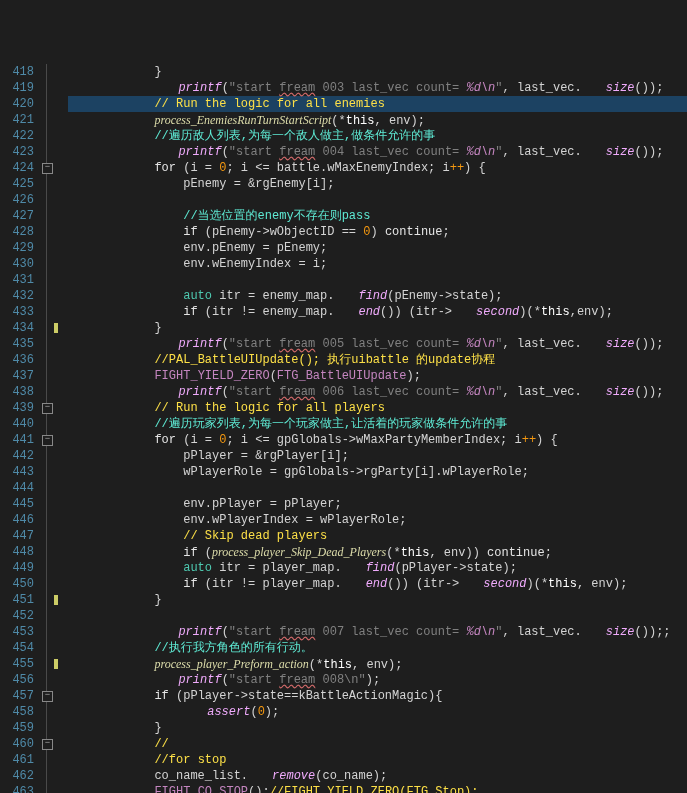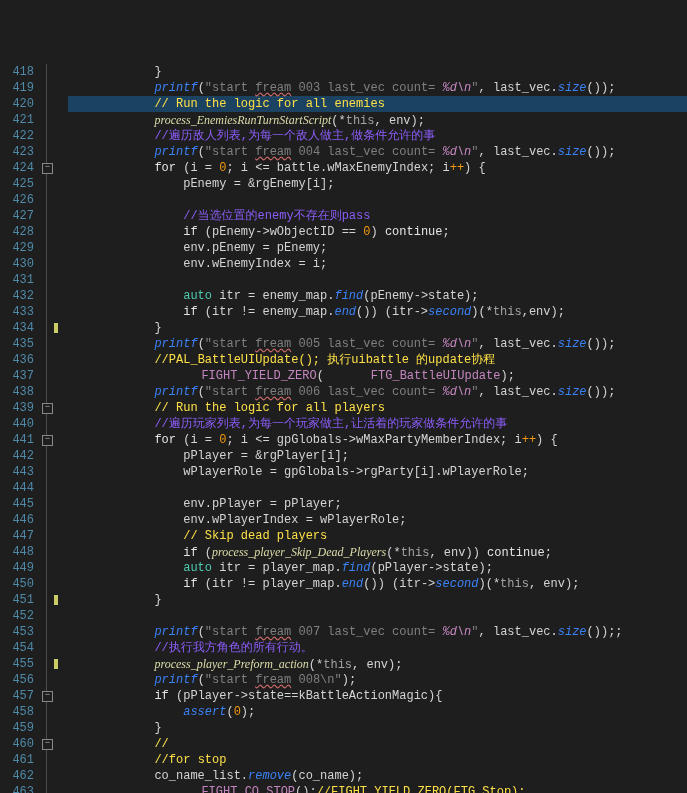--- a/index.html
+++ b/index.html
@@ -77,32 +77,32 @@
     background: #1c4262;
     z-index: 0;
   }
   .row {
     height: 16px;
     position: relative;
     z-index: 1;
   }
   .ctrl { color: #e5e5e5; }
   .fn   { color: #dcdcaa; font-style: italic; font-family: Liberation Serif, serif; }
-  .fni  { color: #3b82f6; font-style: italic; }
+  .fni  { color: #f0abfc; font-style: italic; margin-left: 24px; }
   .str  { color: #808080; }
   .esc  { color: #c586c0; font-style: italic; }
   .num  { color: #f49810; }
   .cmt  { color: #fde047; }
-  .mac  { color: #c586c0; margin-left: 47px; }
+  .mac  { color: #c586c0; }
   .wave { text-decoration: underline wavy #d16969; text-decoration-skip-ink: none;}
   .type { color: #4ec9b0; }
-  .this { color: #a3a3a3; text-align: center; }
+  .this { color: #ffffff; text-align: center; }
   .brk  { color: #f49810; }
   .enum { color: #d4d4d4; font-family: Liberation Mono, monospace; }
-  .cmtCJ{ color: #8b5cf6; }
+  .cmtCJ{ color: #5eead4; }
 </style>
 </head>
 <body>
 
 
 
 <div class="editor">
   <div class="gutter-ln" id="gln"><div class="row">418</div><div class="row">419</div><div class="row">420</div><div class="row">421</div><div class="row">422</div><div class="row">423</div><div class="row">424</div><div class="row">425</div><div class="row">426</div><div class="row">427</div><div class="row">428</div><div class="row">429</div><div class="row">430</div><div class="row">431</div><div class="row">432</div><div class="row">433</div><div class="row">434</div><div class="row">435</div><div class="row">436</div><div class="row">437</div><div class="row">438</div><div class="row">439</div><div class="row">440</div><div class="row">441</div><div class="row">442</div><div class="row">443</div><div class="row">444</div><div class="row">445</div><div class="row">446</div><div class="row">447</div><div class="row">448</div><div class="row">449</div><div class="row">450</div><div class="row">451</div><div class="row">452</div><div class="row">453</div><div class="row">454</div><div class="row">455</div><div class="row">456</div><div class="row">457</div><div class="row">458</div><div class="row">459</div><div class="row">460</div><div class="row">461</div><div class="row">462</div><div class="row">463</div></div>
   <div class="gutter-fold" id="gfold">
     <div class="fold-line"></div>

